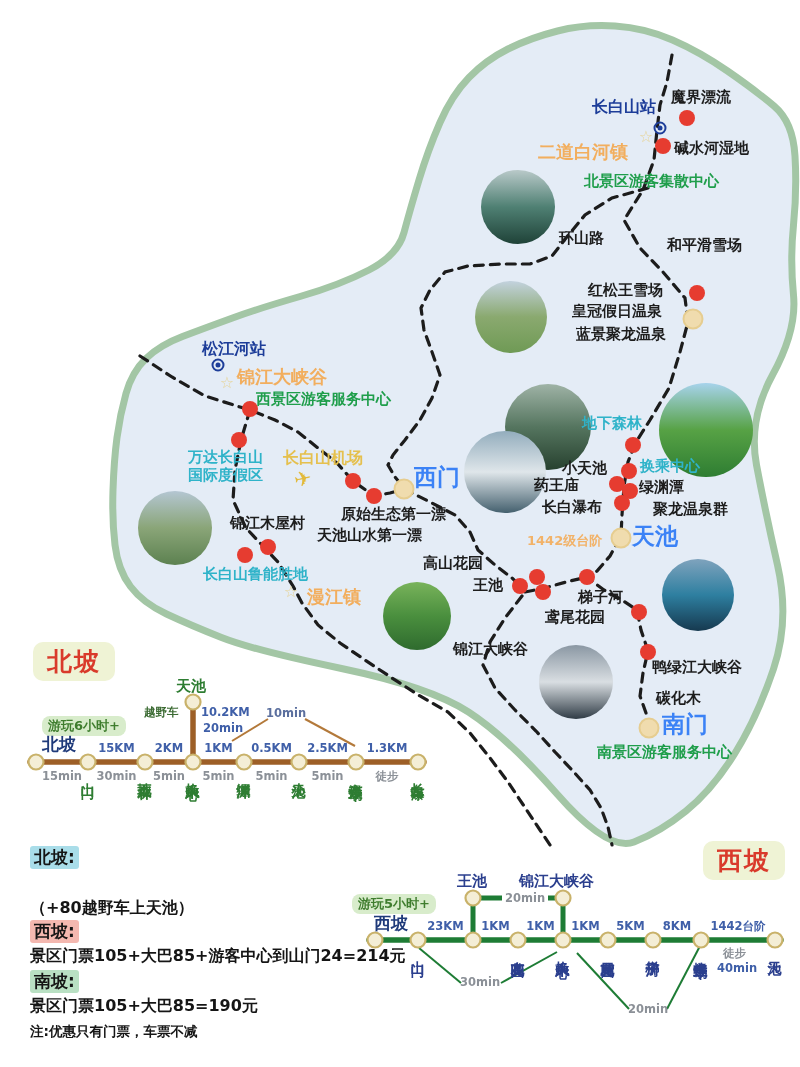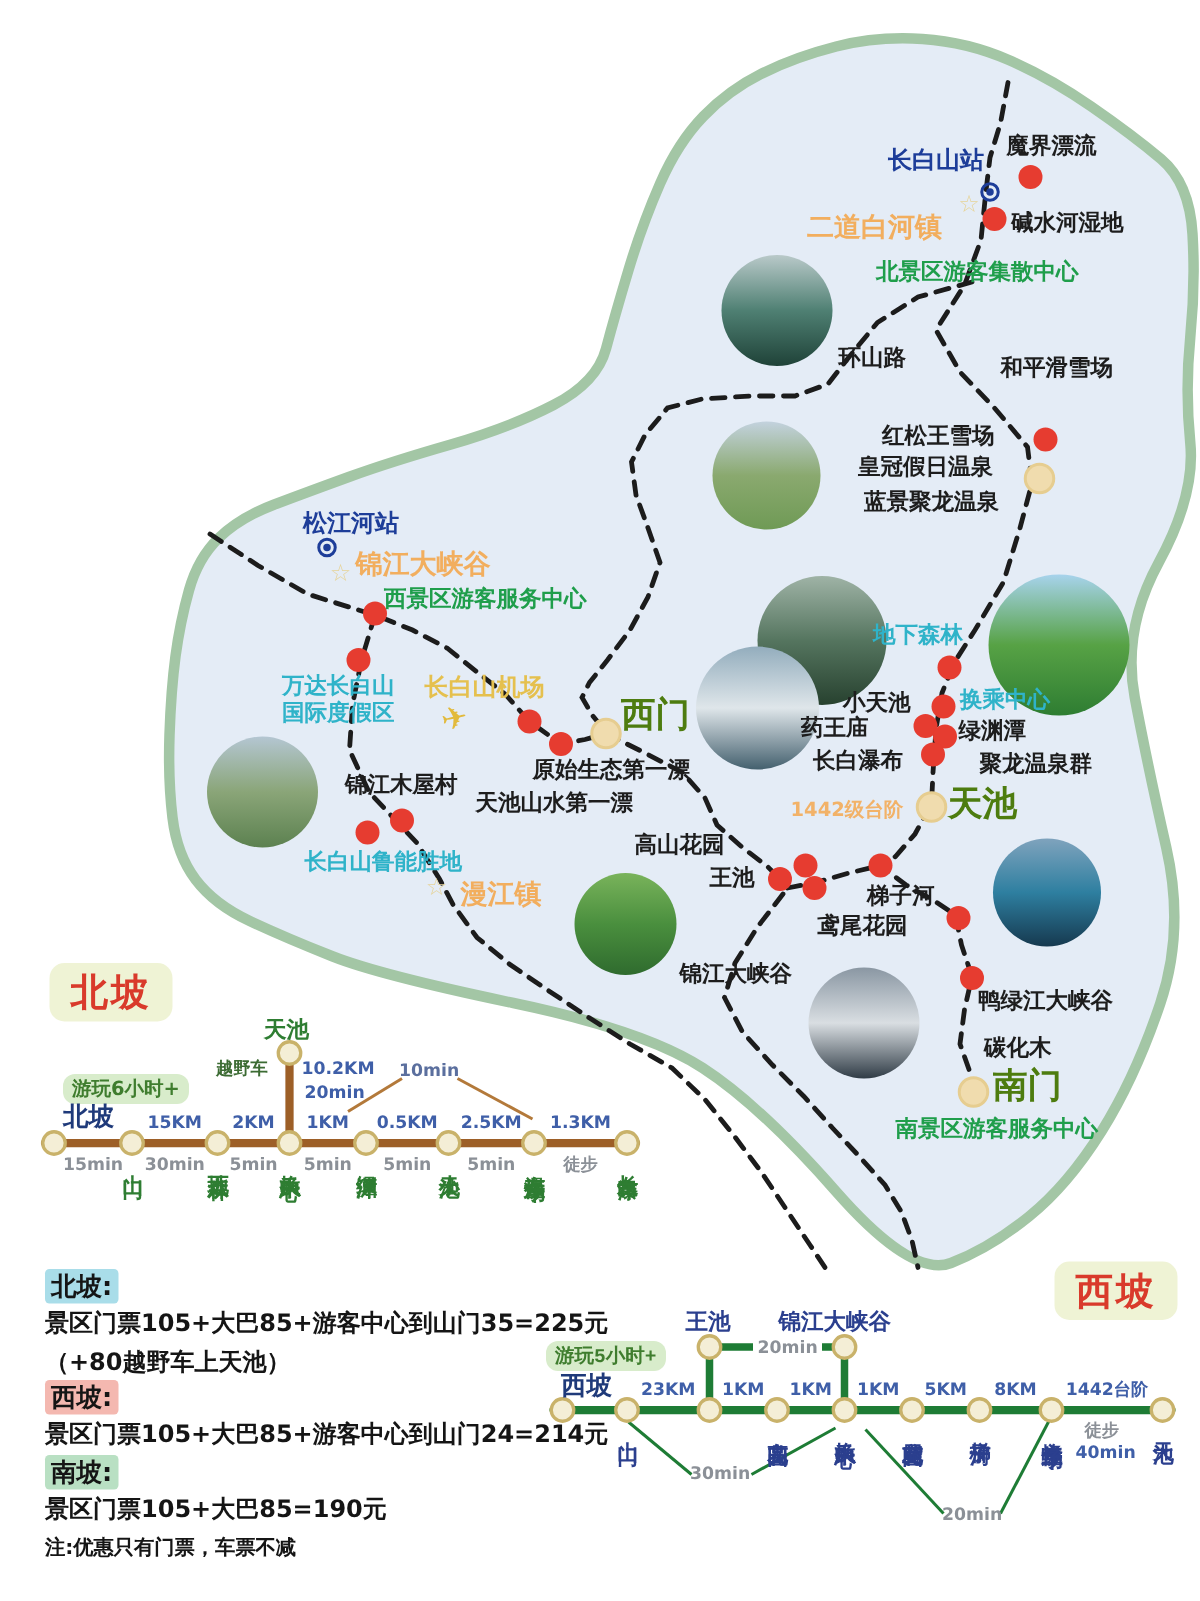--- a/index.html
+++ b/index.html
@@ -5,21 +5,21 @@
   html,body{margin:0;padding:0;background:#fff;}
   #stage{position:relative;width:800px;height:1067px;overflow:hidden;background:#fff;
          font-family:"DejaVu Sans","Liberation Sans",sans-serif;}
   #geo{position:absolute;left:0;top:0;}
   #title{position:absolute;left:34px;top:30px;margin:0;font-family:"DejaVu Serif","Liberation Serif",serif;
          font-weight:900;font-size:118px;letter-spacing:16px;color:#0e0e0e;line-height:1.1;}
   .layer{position:absolute;left:0;top:0;width:800px;height:1067px;pointer-events:none;}
   .lbl{position:absolute;font-weight:700;white-space:nowrap;line-height:1.04;}
   .k-poi{color:#1d1d1d;font-size:15px;font-weight:600;}
   .k-town{color:#f2ae5e;font-size:18px;font-weight:800;}
-  .k-gate{color:#4d7c0f;font-size:23px;font-weight:800;}
+  .k-gate{color:#3b82f6;font-size:23px;font-weight:800;}
   .k-station{color:#1d3d99;font-size:16px;font-weight:800;}
   .k-center{color:#1f9e4b;font-size:15px;font-weight:800;}
   .k-cyan{color:#2fb3c9;font-size:15px;font-weight:800;}
   .k-steps{color:#f2b268;font-size:13px;font-weight:800;}
   .k-airport{color:#e5c04e;font-size:16px;font-weight:800;}
   .dot-red{position:absolute;width:16px;height:16px;background:#e63c30;border-radius:50%;transform:translate(-50%,-50%);}
   .dot-poi{position:absolute;width:17px;height:17px;background:#f0dcae;border:2px solid #e6cd90;border-radius:50%;transform:translate(-50%,-50%);}
   .star{position:absolute;color:#e6d49a;font-size:16px;font-weight:700;transform:translate(-50%,-50%);}
   .sticon{position:absolute;width:9px;height:9px;border:2.5px solid #1d3d99;border-radius:50%;transform:translate(-50%,-50%);}
   .sticon::after{content:"";position:absolute;left:2px;top:2px;width:5px;height:5px;background:#1d3d99;border-radius:50%;}
@@ -188,21 +188,21 @@
       <div class="lbl k-cyan" style="left: 188px; top: 450px;">万达长白山</div>
       <div class="lbl k-cyan" style="left: 188px; top: 468px;">国际度假区</div>
       <div class="lbl k-airport" style="left: 283px; top: 450px;">长白山机场</div>
       <div class="lbl k-poi" style="left: 562px; top: 461px;">小天池</div>
       <div class="lbl k-cyan" style="left: 640px; top: 459px;">换乘中心</div>
       <div class="lbl k-gate" style="left: 414px; top: 466px;">西门</div>
       <div class="lbl k-poi" style="left: 534px; top: 478px;">药王庙</div>
       <div class="lbl k-poi" style="left: 639px; top: 480px;">绿渊潭</div>
       <div class="lbl k-poi" style="left: 542px; top: 500px;">长白瀑布</div>
       <div class="lbl k-poi" style="left: 639px; top: 502px; margin-left: 14px;">聚龙温泉群</div>
-      <div class="lbl k-poi" style="left: 355px; top: 507px; font-family: Liberation Serif, serif;">原始生态第一漂</div>
+      <div class="lbl k-poi" style="left: 341px; top: 507px;">原始生态第一漂</div>
       <div class="lbl k-poi" style="left: 230px; top: 516px;">锦江木屋村</div>
       <div class="lbl k-poi" style="left: 317px; top: 528px;">天池山水第一漂</div>
       <div class="lbl k-steps" style="left: 527px; top: 534px;">1442级台阶</div>
       <div class="lbl k-gate" style="left: 632px; top: 525px;">天池</div>
       <div class="lbl k-poi" style="left: 423px; top: 556px;">高山花园</div>
       <div class="lbl k-cyan" style="left: 203px; top: 567px;">长白山鲁能胜地</div>
       <div class="lbl k-poi" style="left: 473px; top: 578px;">王池</div>
       <div class="lbl k-town" style="left: 307px; top: 588px;">漫江镇</div>
       <div class="lbl k-poi" style="left: 578px; top: 590px;">梯子河</div>
       <div class="lbl k-poi" style="left: 545px; top: 610px;">鸢尾花园</div>
@@ -256,26 +256,25 @@
       <div class="rt-stop west" style="left: 701px; top: 950px;">主峰停车场</div>
       <div class="rt-stop west" style="left: 775px; top: 950px;">天池</div>
       <div class="rt-dist" style="left: 445.5px; top: 919px;">23KM</div>
       <div class="rt-dist" style="left: 495.5px; top: 919px;">1KM</div>
       <div class="rt-dist" style="left: 540.5px; top: 919px;">1KM</div>
       <div class="rt-dist" style="left: 585.5px; top: 919px;">1KM</div>
       <div class="rt-dist" style="left: 630.5px; top: 919px;">5KM</div>
       <div class="rt-dist" style="left: 677px; top: 919px;">8KM</div>
       <div class="rt-dist" style="left: 738px; top: 919px;">1442台阶</div>
       <div class="slope-header" style="left: 703px; top: 841px;">西坡</div>
-      <div class="badge" style="left: 364px; top: 894px; font-family: Liberation Mono, monospace;">游玩5小时+</div>
+      <div class="badge" style="left: 352px; top: 894px;">游玩5小时+</div>
       <div class="rt-start" style="left: 374px; top: 912px;">西坡</div>
     </div>
   <div id="price-layer" class="layer">
       <div class="price-tag" style="left: 30px; top: 846px; background: rgb(169, 221, 233);">北坡:</div>
-      <div class="price-line" style="left: 30px; top: 872px;">景区门票105+大巴85+游客中心到山门35=225元</div>
       <div class="price-line" style="left: 30px; top: 898px;">（+80越野车上天池）</div>
       <div class="price-tag" style="left: 30px; top: 920px; background: rgb(244, 184, 176);">西坡:</div>
       <div class="price-line" style="left: 30px; top: 946px;">景区门票105+大巴85+游客中心到山门24=214元</div>
       <div class="price-tag" style="left: 30px; top: 970px; background: rgb(185, 224, 195);">南坡:</div>
       <div class="price-line" style="left: 30px; top: 996px;">景区门票105+大巴85=190元</div>
       <div class="price-note" style="left: 30px; top: 1023px;">注:优惠只有门票，车票不减</div>
     </div>
 </div>
 
 </body></html>

